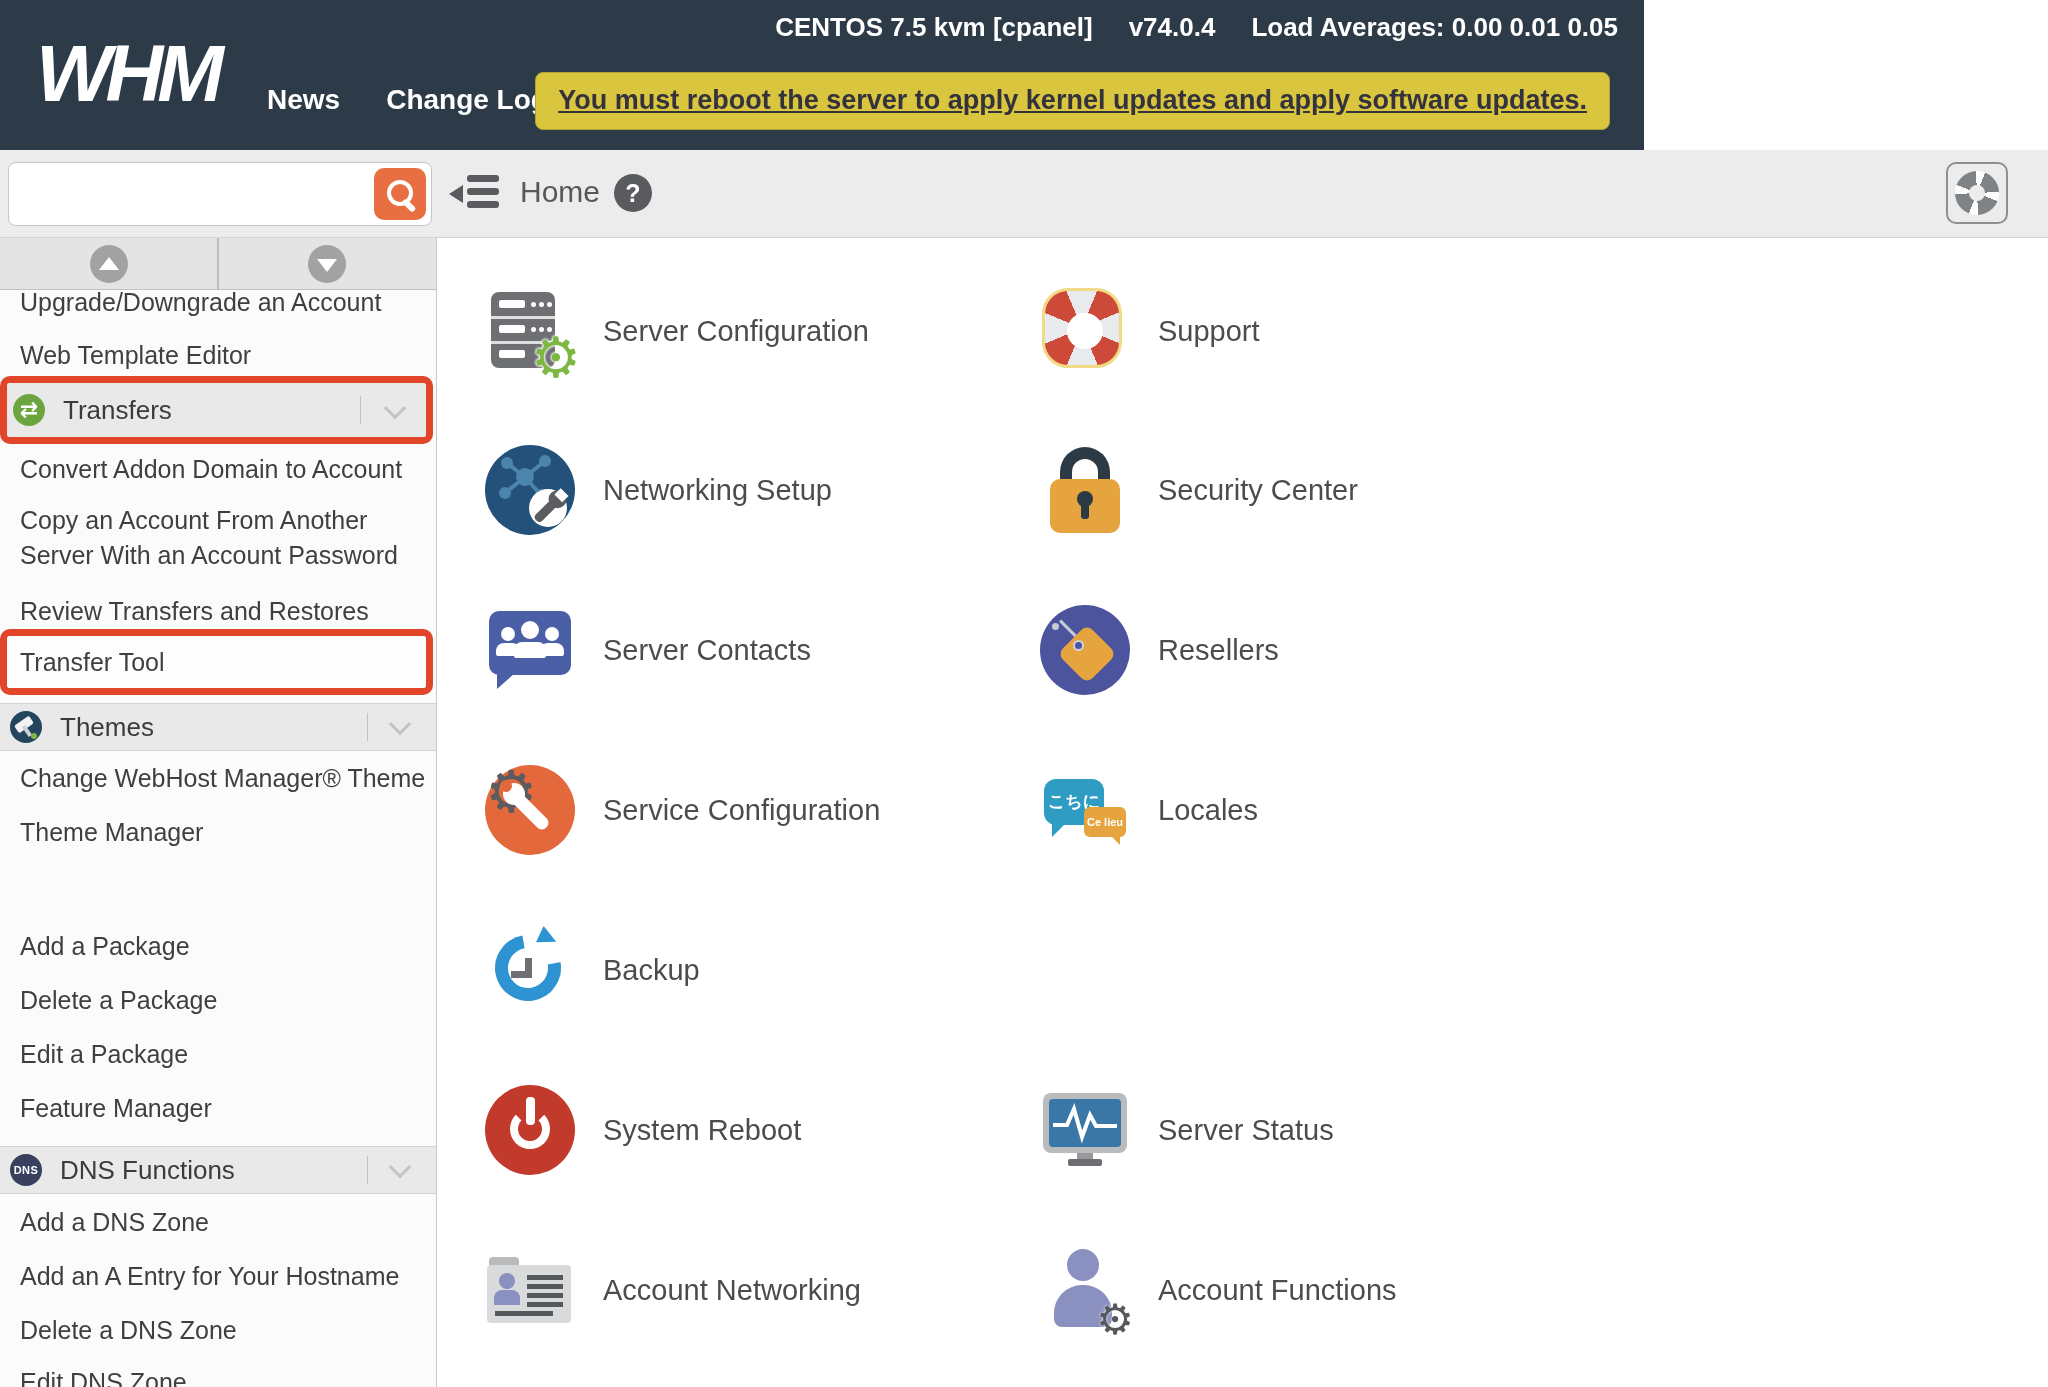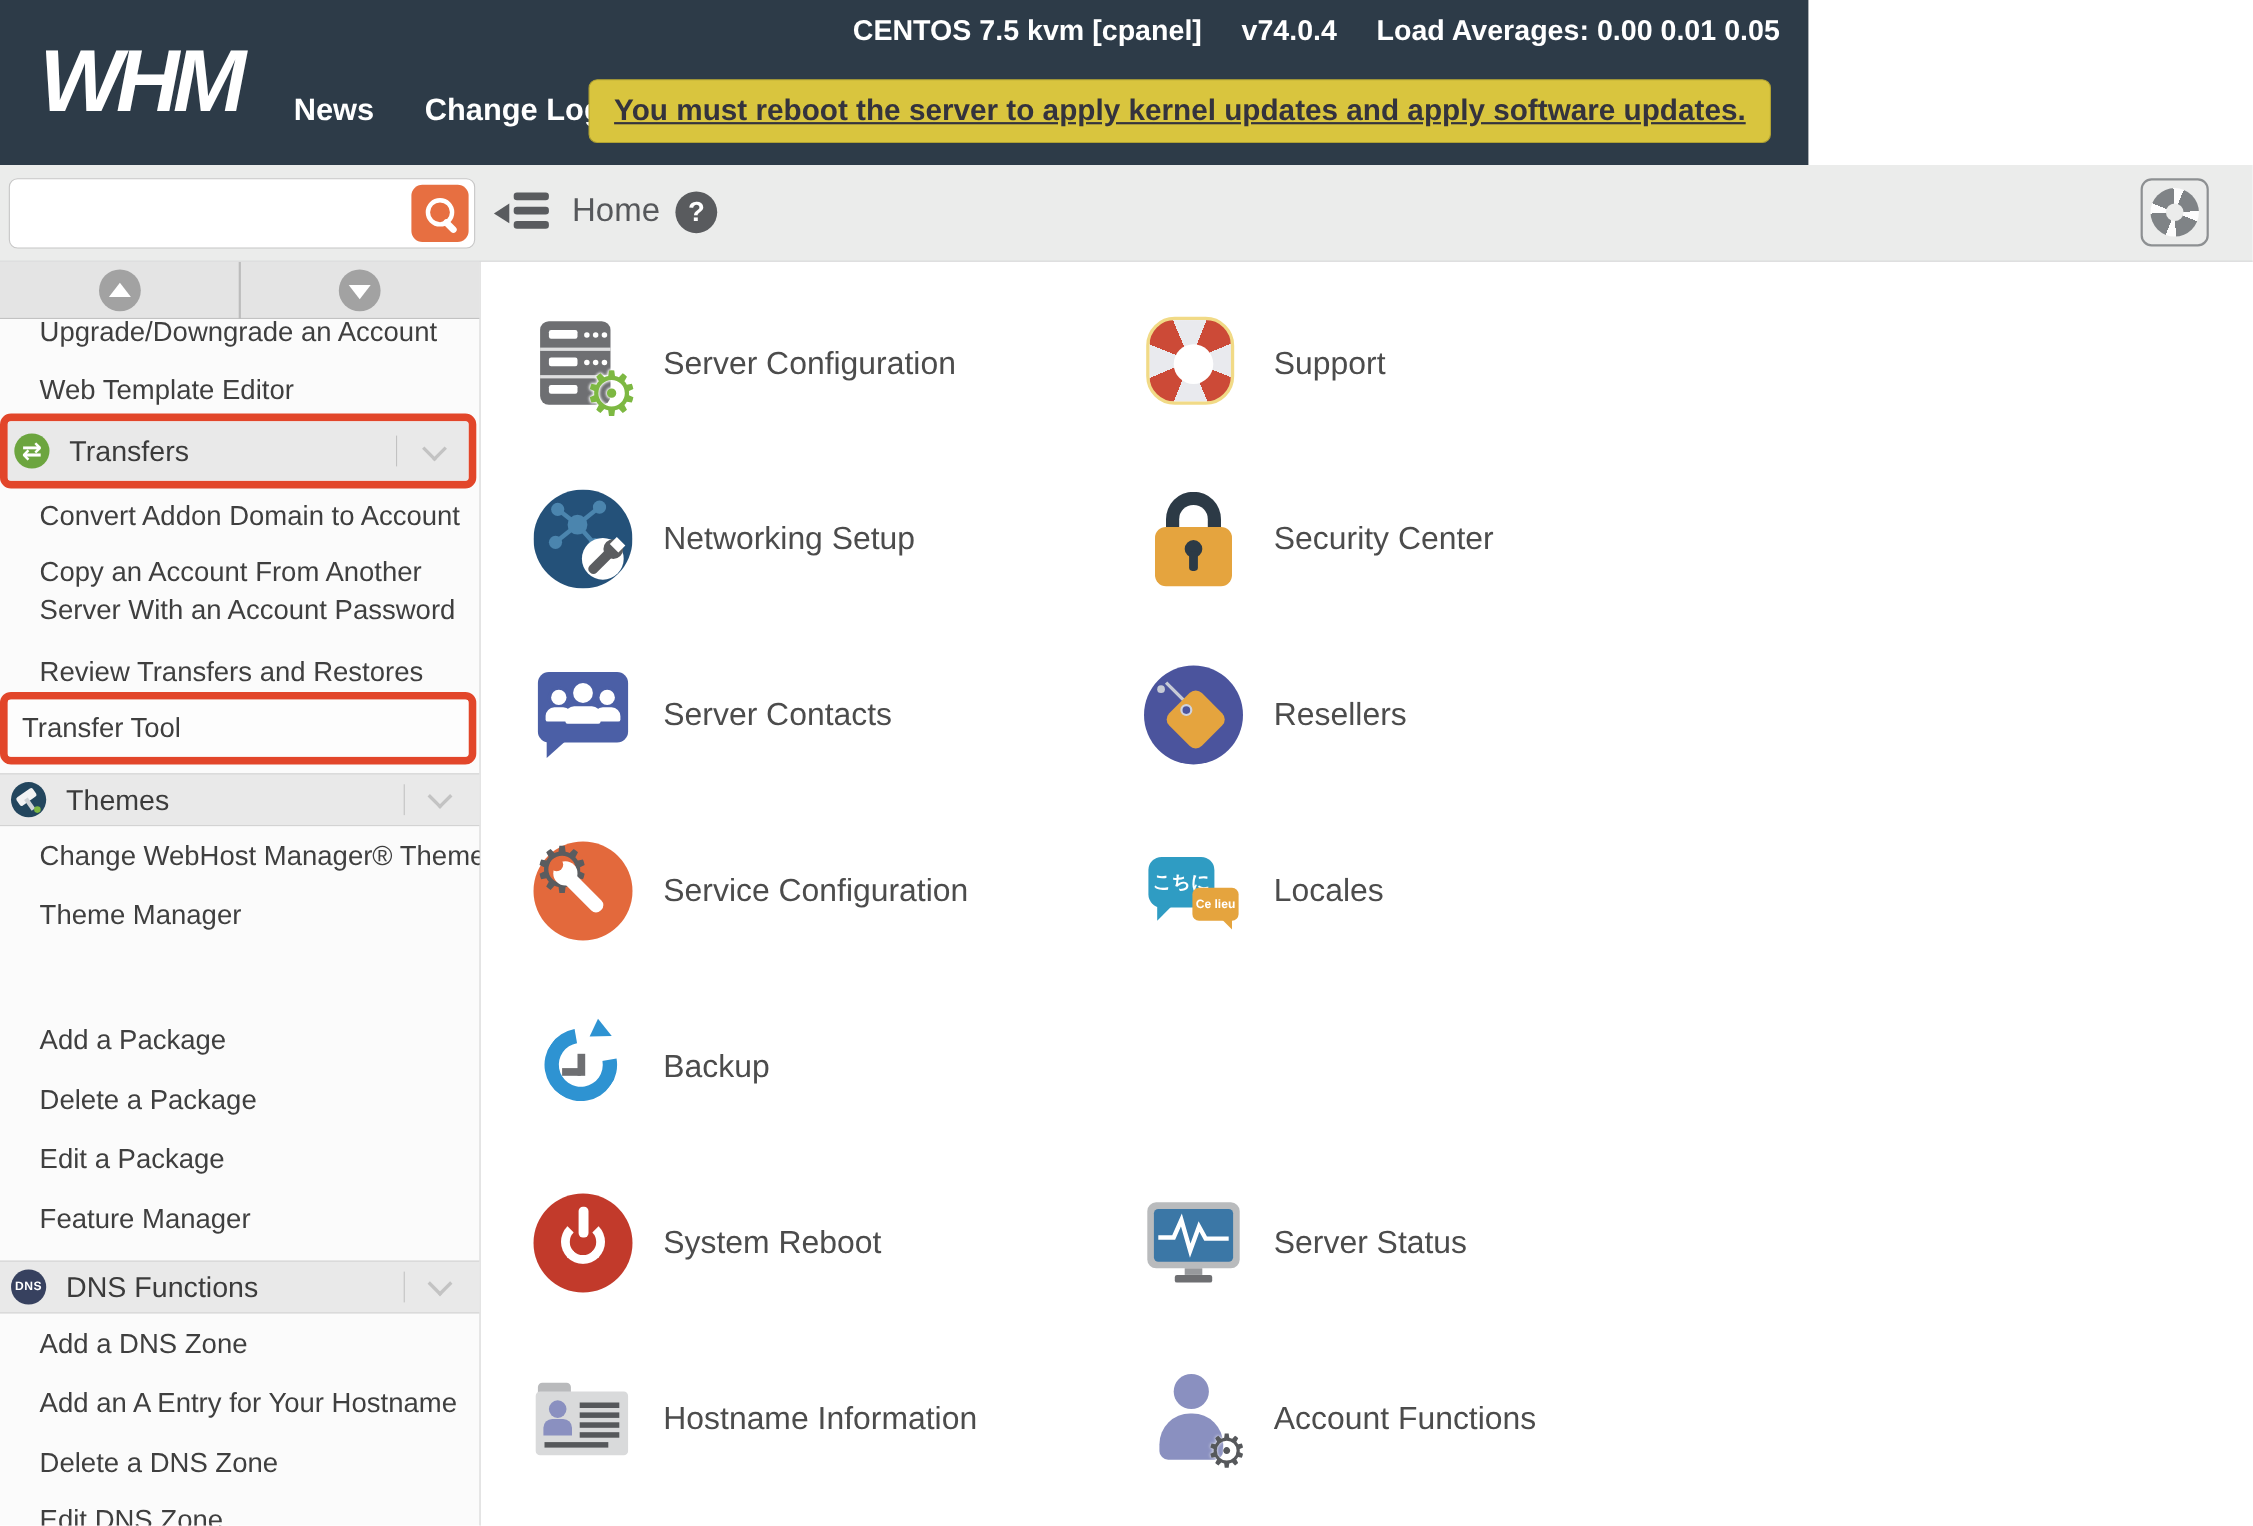--- a/index.html
+++ b/index.html
@@ -35,21 +35,21 @@
         background:conic-gradient(from 22deg,#7f8386 0 65deg,#fdfdfd 0 90deg,#7f8386 0 155deg,#fdfdfd 0 180deg,#7f8386 0 245deg,#fdfdfd 0 270deg,#7f8386 0 335deg,#fdfdfd 0 360deg);}
   .suphole{position:absolute;left:21px;top:21px;width:16px;height:16px;border-radius:50%;background:#ebeceb;}
   
   .sidebar{position:absolute;left:0;top:238px;width:436px;height:1149px;background:#fbfbfb;
            border-right:1px solid #c9c9c9;overflow:hidden;}
   .scrollrow{position:absolute;left:0;top:0;width:436px;height:52px;background:#e4e4e4;border-bottom:1px solid #c2c2c2;box-sizing:border-box;}
   .sr-div{position:absolute;left:217px;top:0;width:2px;height:52px;background:#bcbcbc;}
   .sr-btn{position:absolute;top:7px;width:38px;height:38px;border-radius:50%;background:#a2a2a2;cursor:pointer;}
   .tri-up{position:absolute;left:9px;top:12px;width:0;height:0;border-left:10px solid transparent;border-right:10px solid transparent;border-bottom:13px solid #fff;}
   .tri-dn{position:absolute;left:9px;top:14px;width:0;height:0;border-left:10px solid transparent;border-right:10px solid transparent;border-top:13px solid #fff;}
-  .sbitem{position:absolute;left:16px;width:416px;padding-left:20px;height:40px;line-height:40px;
+  .sbitem{position:absolute;left:0;width:416px;padding-left:20px;height:40px;line-height:40px;
           font-size:25px;color:#3f3f3f;cursor:pointer;white-space:nowrap;}
   .sbitem.wrap{white-space:normal;width:398px;height:70px;line-height:35px;}
   .sec-head{position:absolute;left:0;width:436px;height:46px;background:#e9e9e9;
             border-top:1px solid #d3d3d3;border-bottom:1px solid #d3d3d3;box-sizing:content-box;cursor:pointer;}
   .sec-label{position:absolute;left:60px;top:0;line-height:46px;font-size:26px;color:#3b3b3b;}
   .sec-div{position:absolute;left:367px;top:9px;width:1px;height:28px;background:#c2c2c2;}
   .sec-chev{position:absolute;left:392px;top:12px;width:13px;height:13px;border-right:3px solid #c3c3c3;border-bottom:3px solid #c3c3c3;transform:rotate(45deg);}
   .sec-ic{position:absolute;left:10px;top:7px;width:32px;height:32px;}
   .hl-box{position:absolute;left:0;width:433px;border:7px solid #e2462a;border-radius:10px;box-sizing:border-box;overflow:hidden;}
   .sec-inner{position:relative;width:100%;height:100%;background:#e9e9e9;cursor:pointer;}
@@ -407,21 +407,21 @@
       <span class="ai-tab"></span>
       <span class="ai-card"></span>
       <span class="ai-h"></span>
       <span class="ai-b"></span>
       <span class="ai-ln" style="top:30px"></span>
       <span class="ai-ln" style="top:39px"></span>
       <span class="ai-ln" style="top:48px"></span>
       <span class="ai-ln" style="top:57px"></span>
       <span class="ai-lnl"></span>
     </div>
-    <span class="gi-label">Hostname Information</span>
+    <span class="gi-label">Account Networking</span>
   </div>
 
   <div class="gi" style="left:603px;top:1007px">
     <div class="ic">
       <span class="af-h"></span>
       <span class="af-b"></span>
       <span class="af-g">⚙</span>
     </div>
     <span class="gi-label">Account Functions</span>
   </div>

